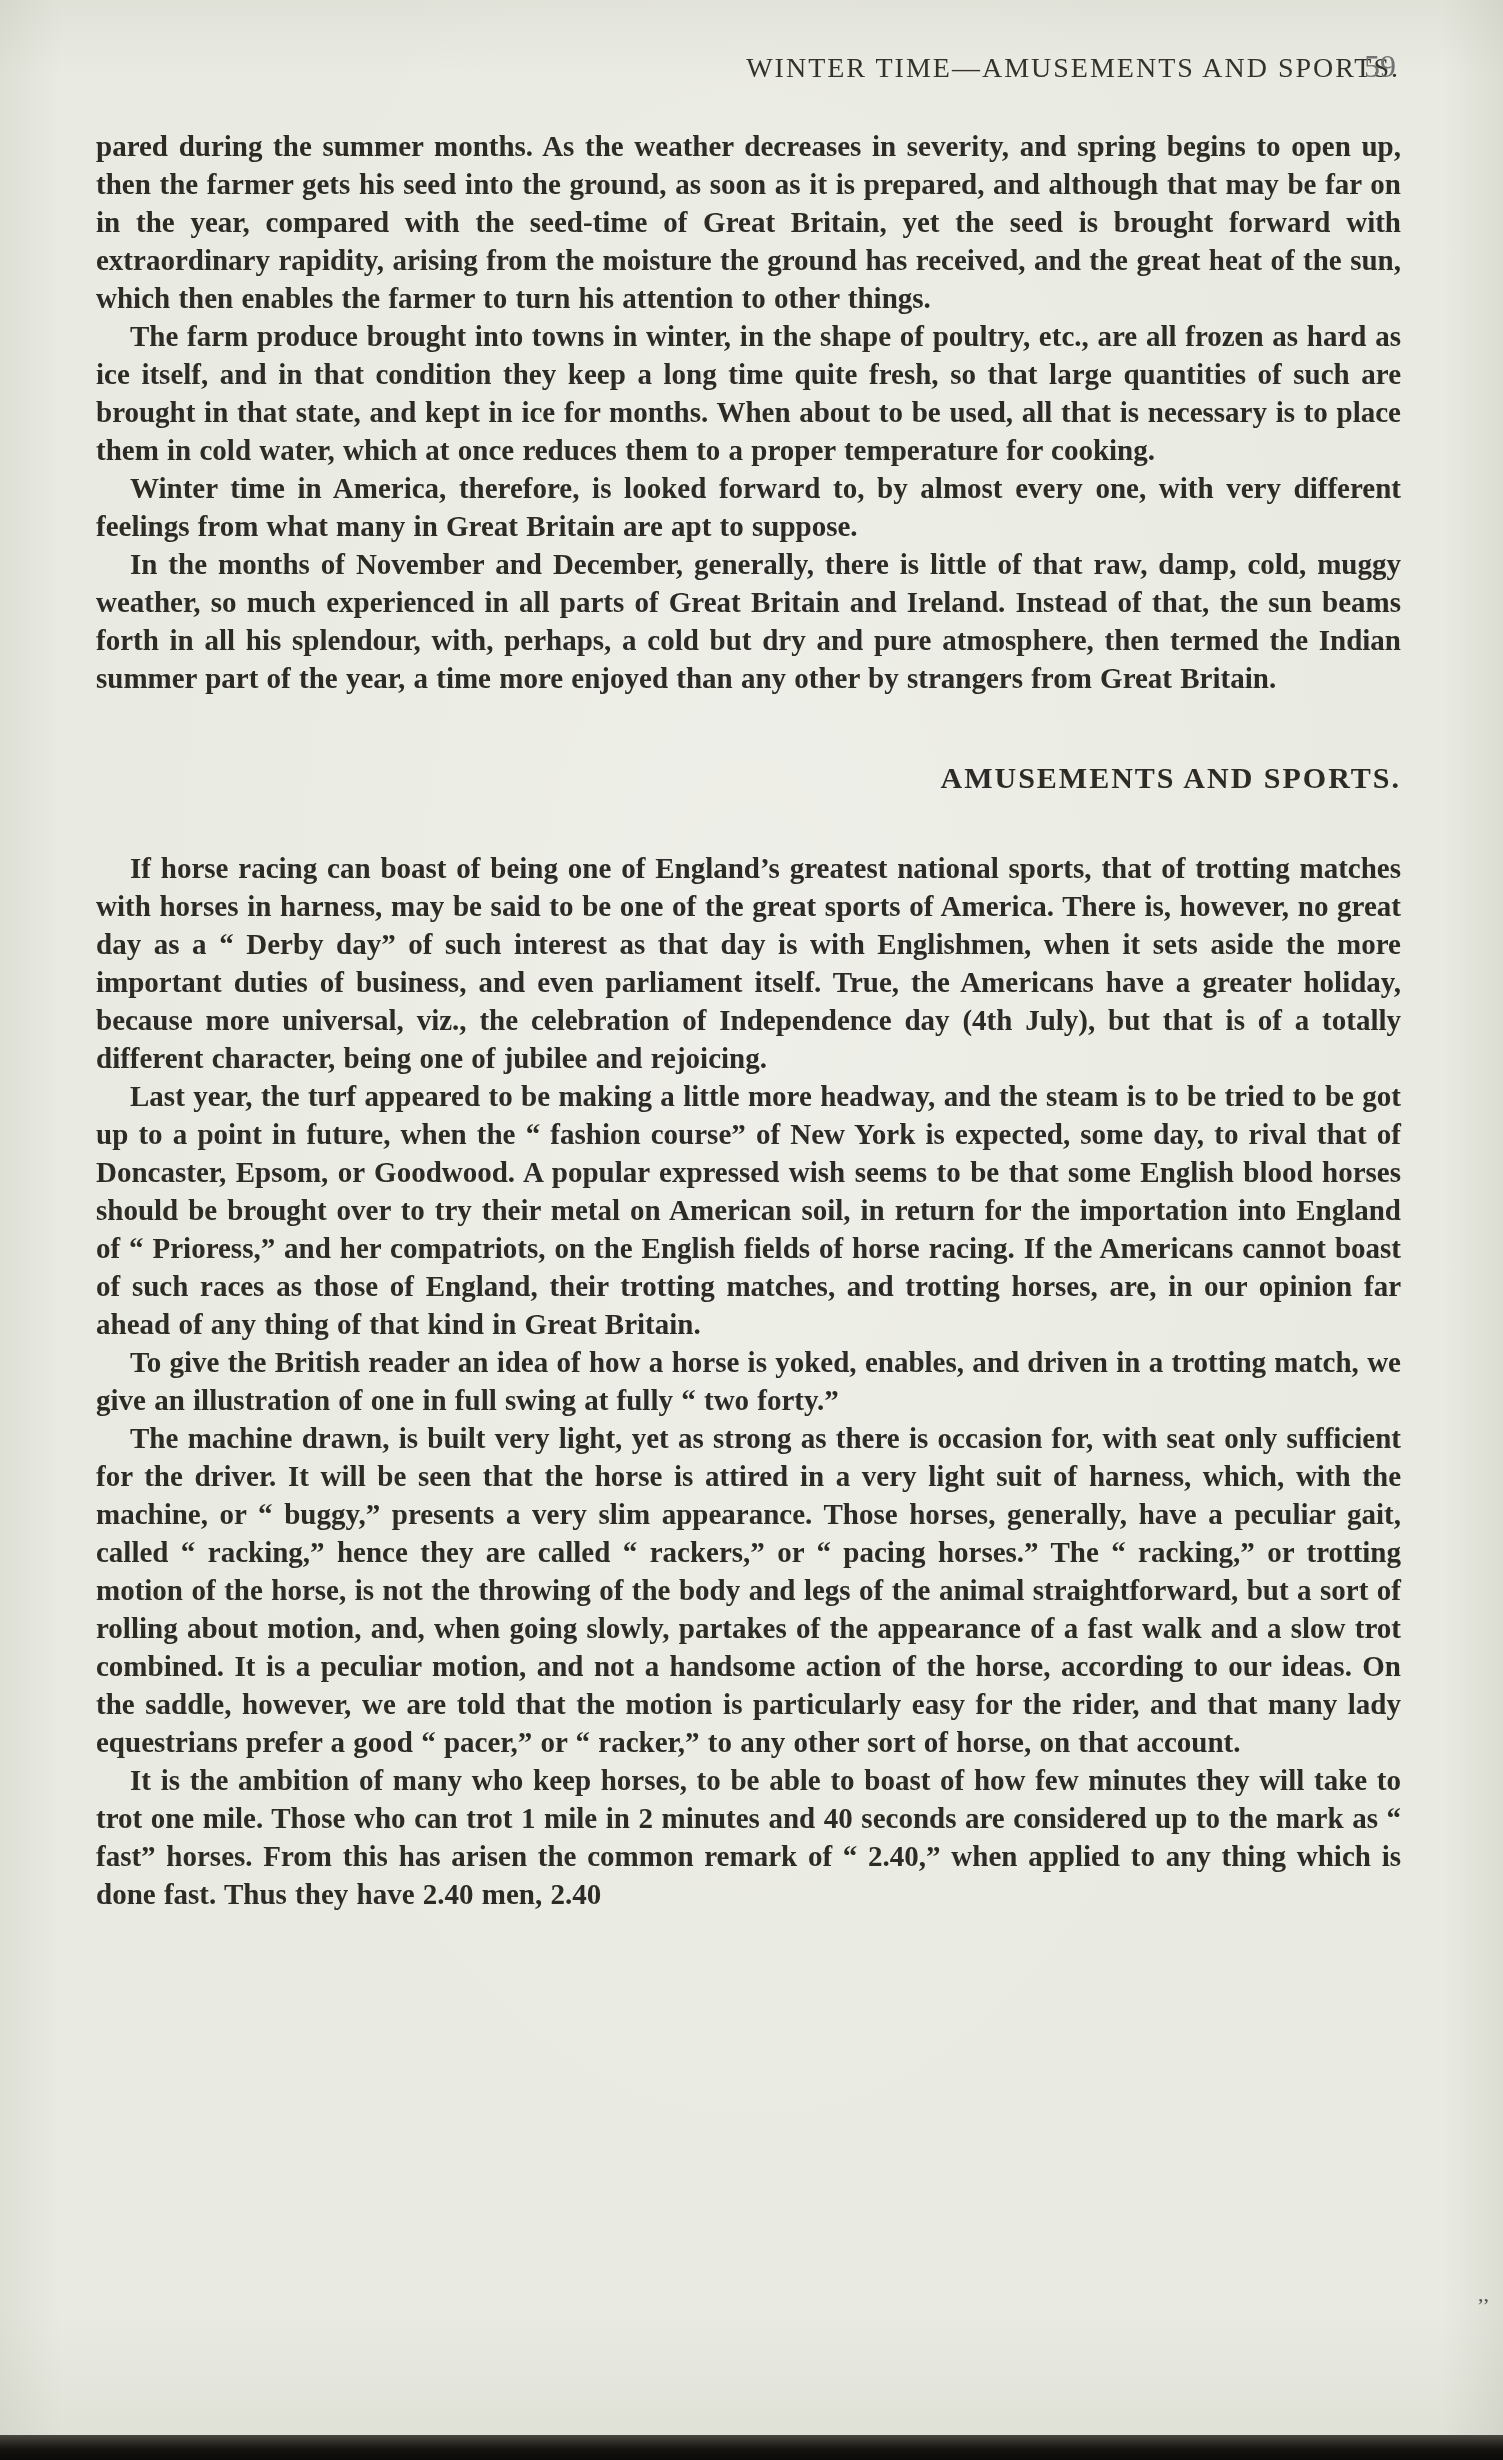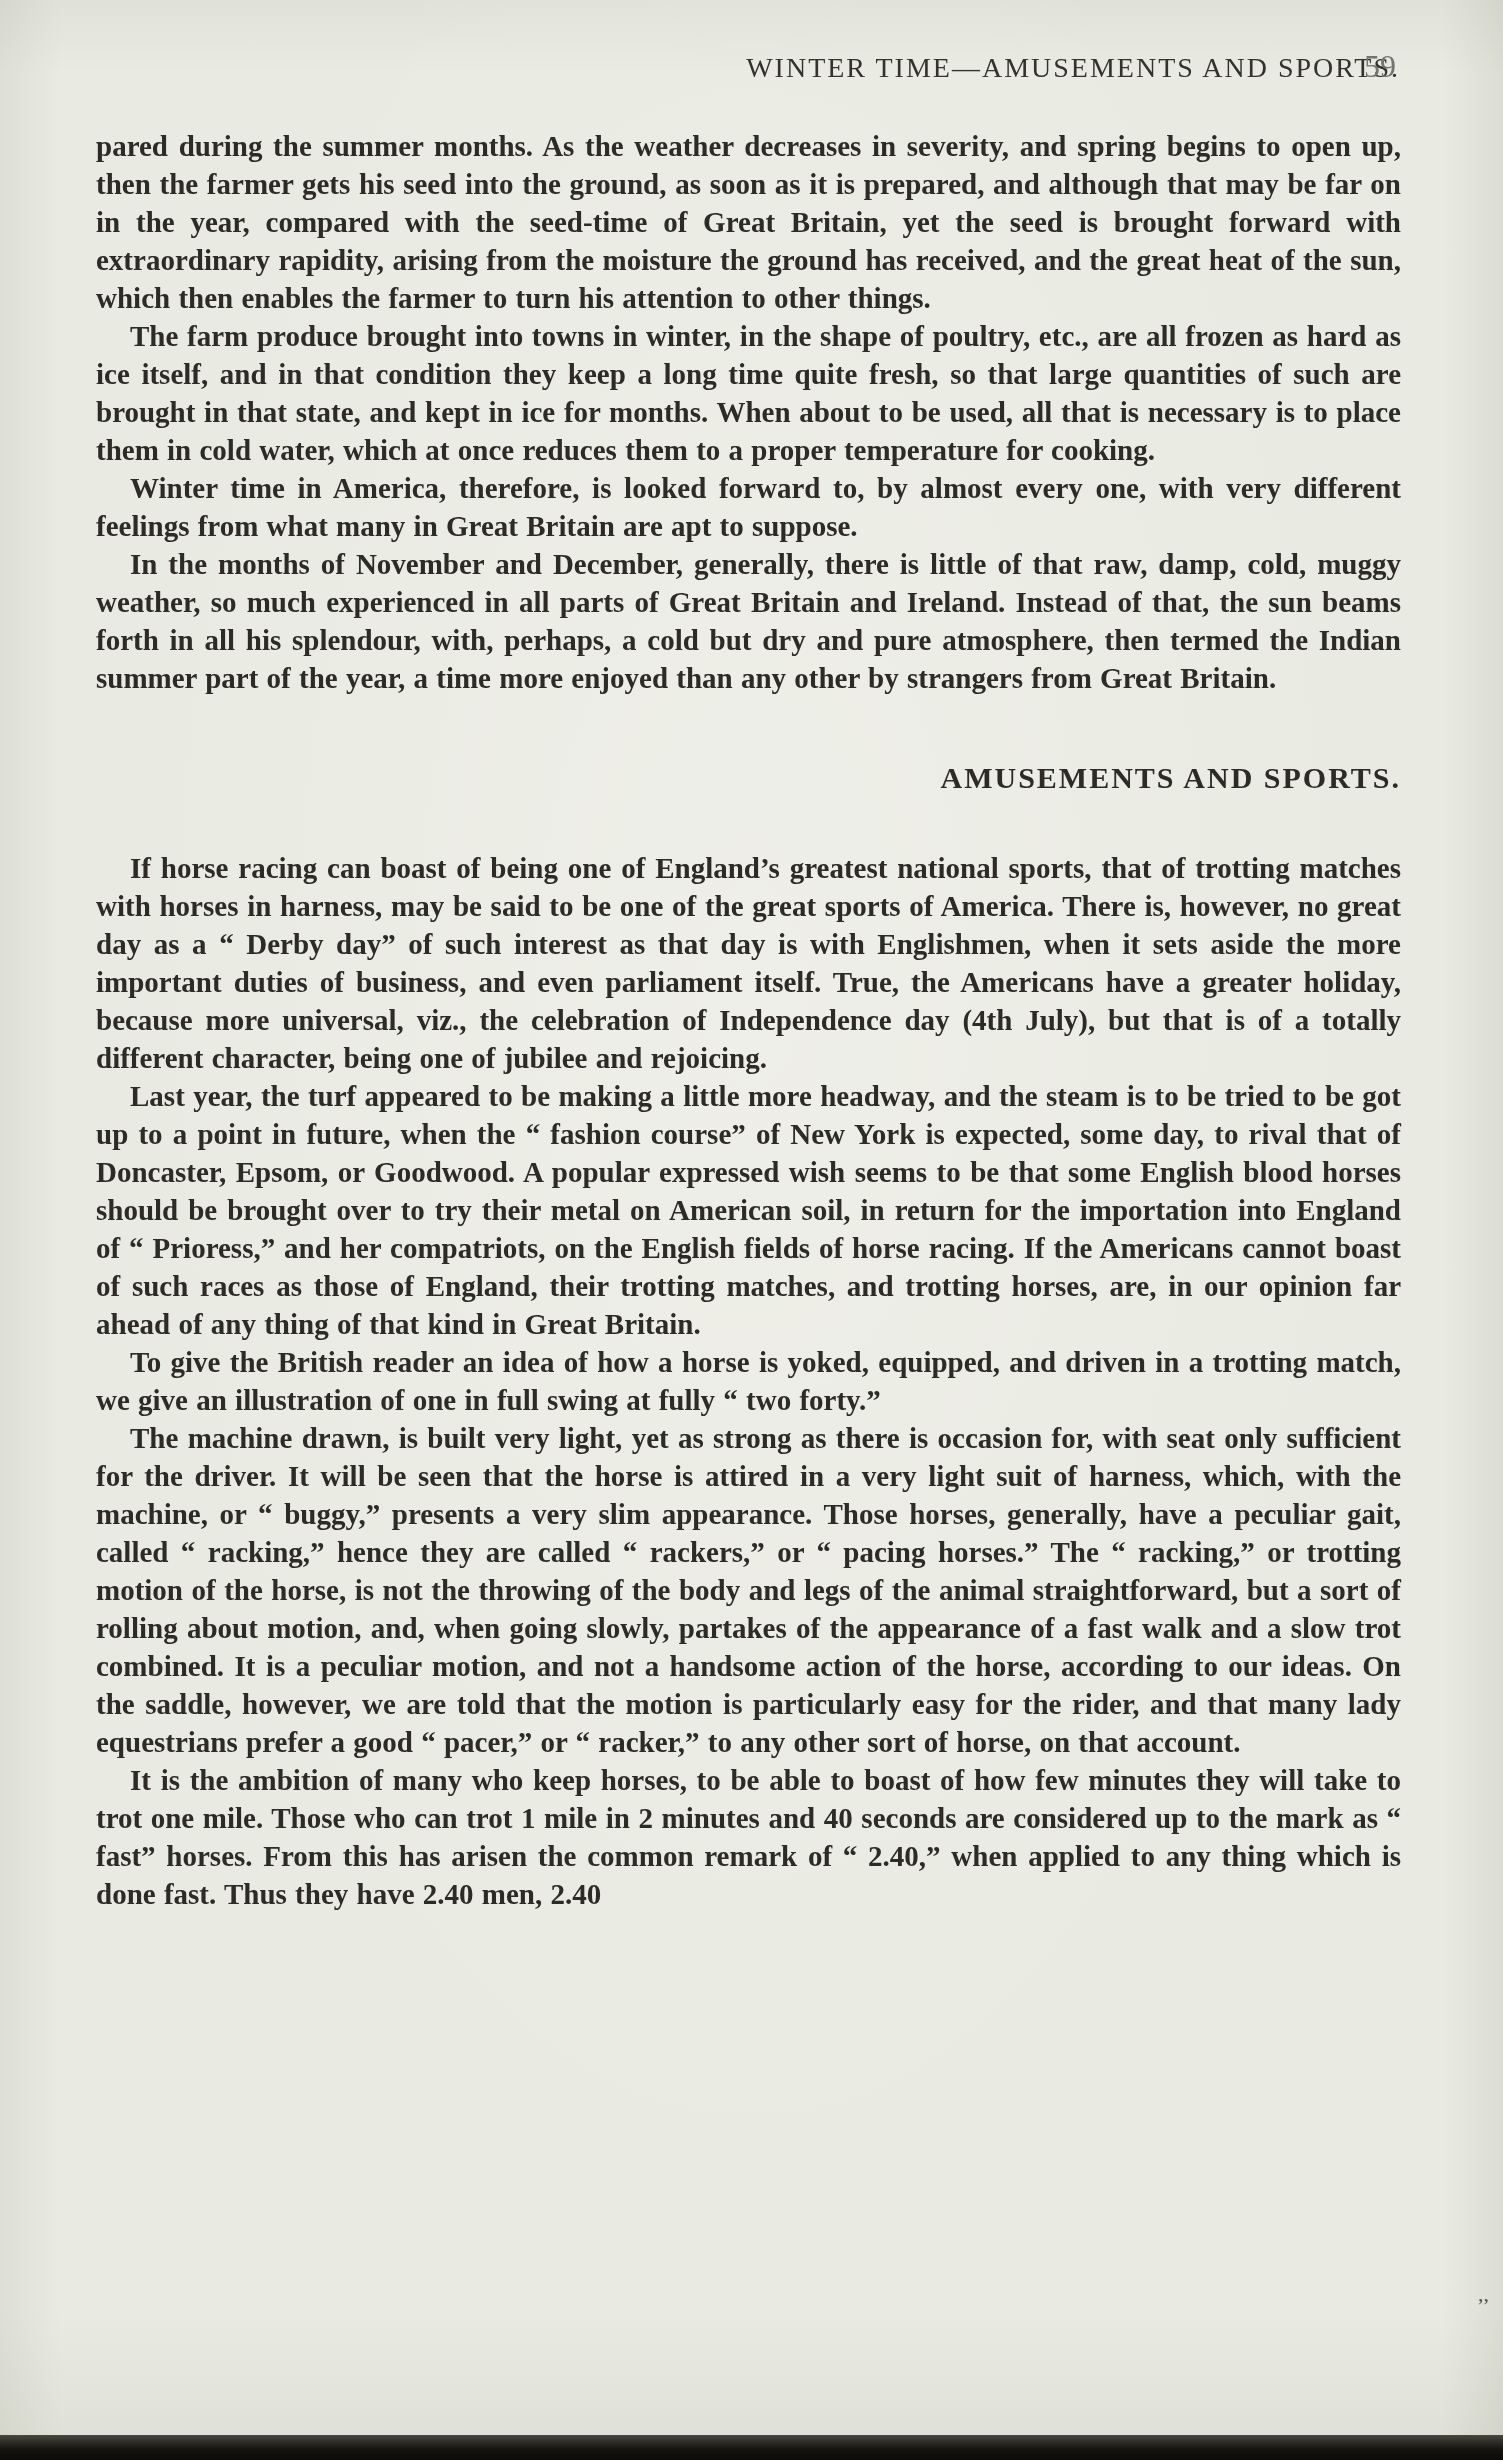--- a/index.html
+++ b/index.html
@@ -99,21 +99,21 @@
   <div class="text-block">
     <p class="para no-indent">pared during the summer months.  As the weather decreases in severity, and spring begins to open up, then the farmer gets his seed into the ground, as soon as it is prepared, and although that may be far on in the year, compared with the seed-time of Great Britain, yet the seed is brought forward with extraordinary rapidity, arising from the moisture the ground has received, and the great heat of the sun, which then enables the farmer to turn his attention to other things.</p>
     <p class="para">The farm produce brought into towns in winter, in the shape of poultry, etc., are all frozen as hard as ice itself, and in that condition they keep a long time quite fresh, so that large quantities of such are brought in that state, and kept in ice for months.  When about to be used, all that is necessary is to place them in cold water, which at once reduces them to a proper temperature for cooking.</p>
     <p class="para">Winter time in America, therefore, is looked forward to, by almost every one, with very different feelings from what many in Great Britain are apt to suppose.</p>
     <p class="para">In the months of November and December, generally, there is little of that raw, damp, cold, muggy weather, so much experienced in all parts of Great Britain and Ireland.  Instead of that, the sun beams forth in all his splendour, with, perhaps, a cold but dry and pure atmosphere, then termed the Indian summer part of the year, a time more enjoyed than any other by strangers from Great Britain.</p>
 
     <h2 class="section-heading">AMUSEMENTS AND SPORTS.</h2>
 
     <p class="para">If horse racing can boast of being one of England’s greatest national sports, that of trotting matches with horses in harness, may be said to be one of the great sports of America.  There is, however, no great day as a “ Derby day” of such interest as that day is with Englishmen, when it sets aside the more important duties of business, and even parliament itself.  True, the Americans have a greater holiday, because more universal, viz., the celebration of Independence day (4th July), but that is of a totally different character, being one of jubilee and rejoicing.</p>
     <p class="para">Last year, the turf appeared to be making a little more headway, and the steam is to be tried to be got up to a point in future, when the “ fashion course” of New York is expected, some day, to rival that of Doncaster, Epsom, or Goodwood.  A popular expressed wish seems to be that some English blood horses should be brought over to try their metal on American soil, in return for the importation into England of “ Prioress,” and her compatriots, on the English fields of horse racing.  If the Americans cannot boast of such races as those of England, their trotting matches, and trotting horses, are, in our opinion far ahead of any thing of that kind in Great Britain.</p>
-    <p class="para">To give the British reader an idea of how a horse is yoked, equipped, and driven in a trotting match, we give an illustration of one in full swing at fully “ two forty.”</p>
+    <p class="para">To give the British reader an idea of how a horse is yoked, enables, and driven in a trotting match, we give an illustration of one in full swing at fully “ two forty.”</p>
     <p class="para">The machine drawn, is built very light, yet as strong as there is occasion for, with seat only sufficient for the driver.  It will be seen that the horse is attired in a very light suit of harness, which, with the machine, or “ buggy,” presents a very slim appearance.  Those horses, generally, have a peculiar gait, called “ racking,” hence they are called “ rackers,” or “ pacing horses.”  The “ racking,” or trotting motion of the horse, is not the throwing of the body and legs of the animal straightforward, but a sort of rolling about motion, and, when going slowly, partakes of the appearance of a fast walk and a slow trot combined.  It is a peculiar motion, and not a handsome action of the horse, according to our ideas.  On the saddle, however, we are told that the motion is particularly easy for the rider, and that many lady equestrians prefer a good “ pacer,” or “ racker,” to any other sort of horse, on that account.</p>
     <p class="para">It is the ambition of many who keep horses, to be able to boast of how few minutes they will take to trot one mile.  Those who can trot 1 mile in 2 minutes and 40 seconds are considered up to the mark as “ fast” horses.  From this has arisen the common remark of “ 2.40,” when applied to any thing which is done fast.  Thus they have 2.40 men, 2.40</p>
   </div>
 
   <span class="scan-speck">,,</span>
 
   <div class="scan-bar-bottom"></div>
 
 </div>
 

